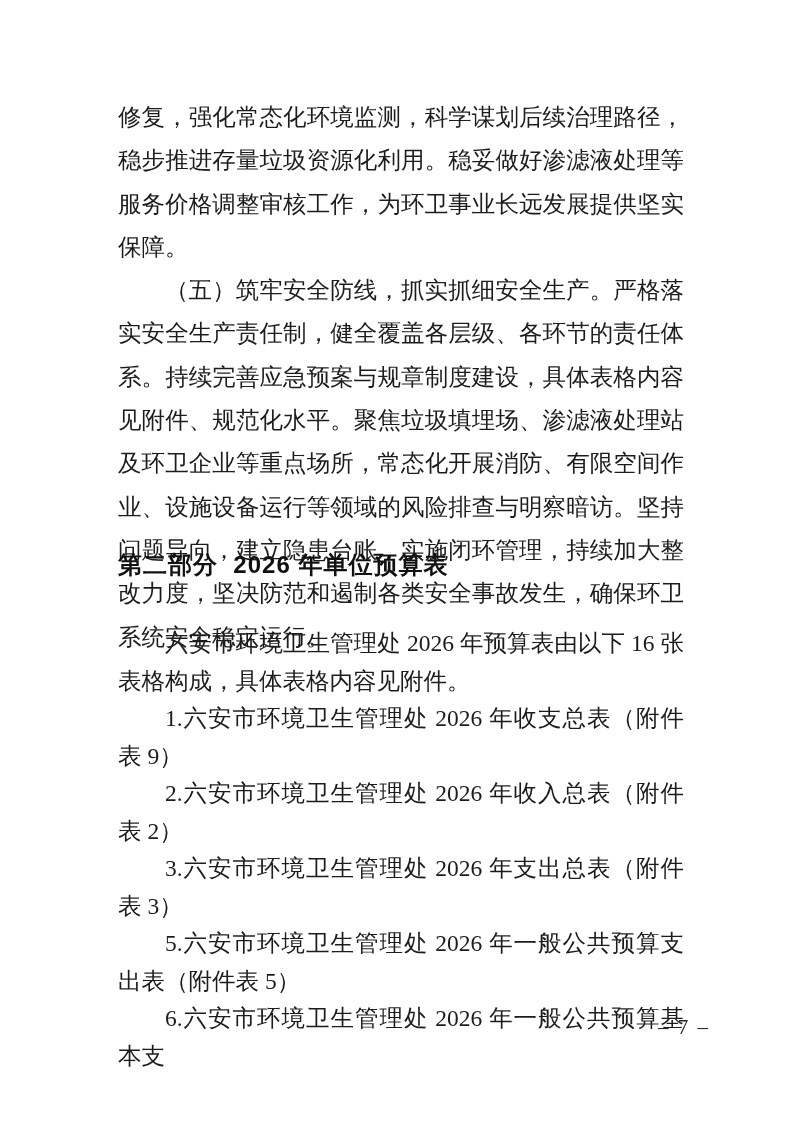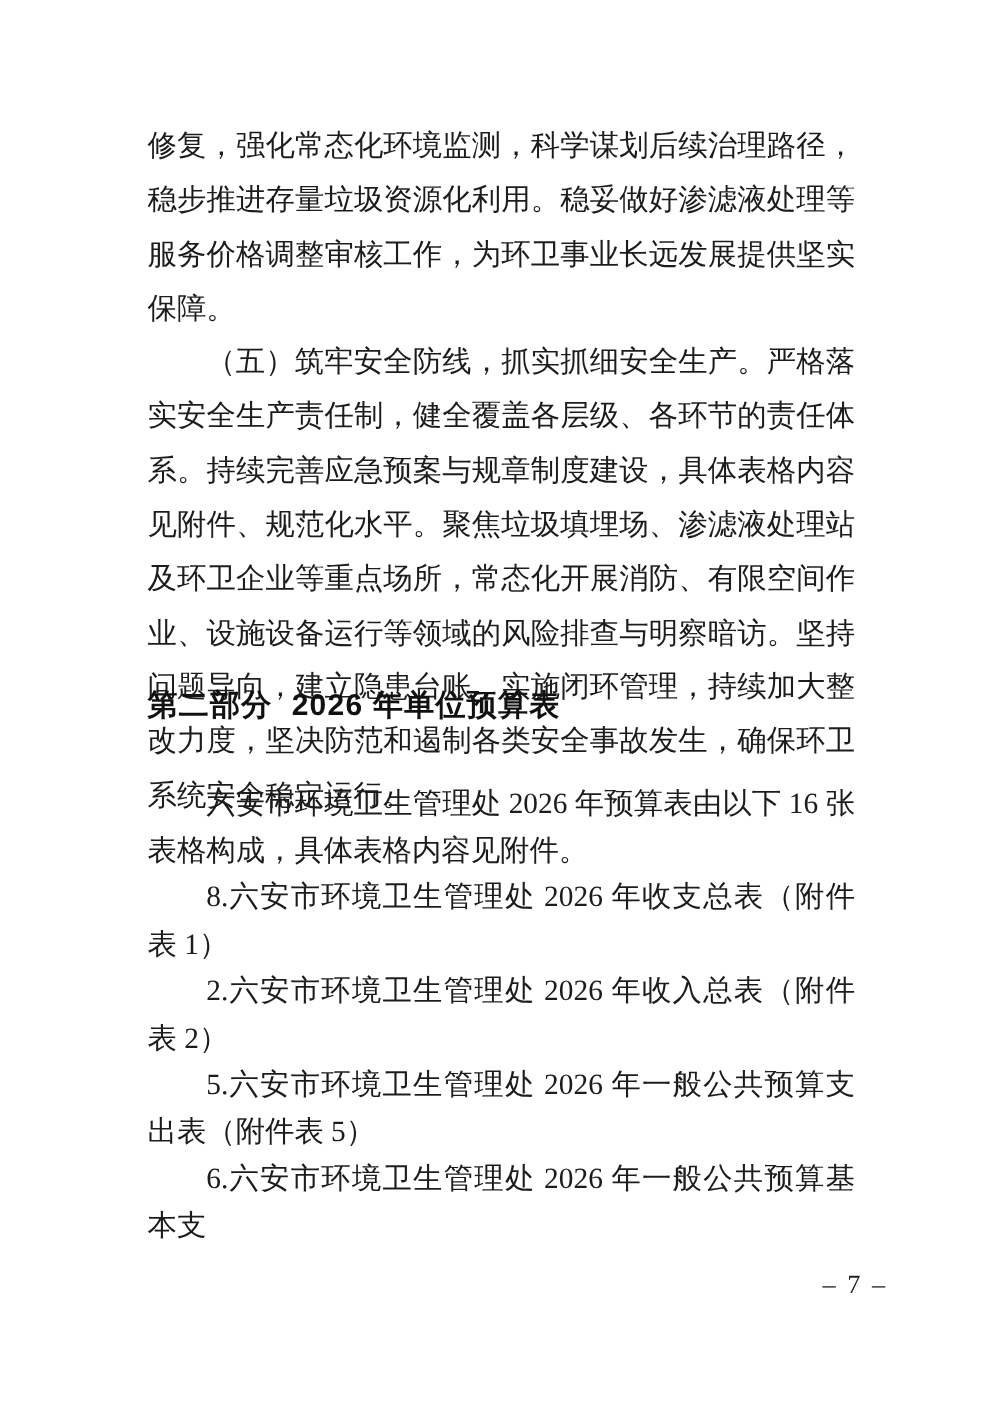--- a/index.html
+++ b/index.html
@@ -76,21 +76,22 @@
 
   <section class="body-a">
     <p class="para cont">修复，强化常态化环境监测，科学谋划后续治理路径，稳步推进存量垃圾资源化利用。稳妥做好渗滤液处理等服务价格调整审核工作，为环卫事业长远发展提供坚实保障。</p>
     <p class="para">（五）筑牢安全防线，抓实抓细安全生产。严格落实安全生产责任制，健全覆盖各层级、各环节的责任体系。持续完善应急预案与规章制度建设，具体表格内容见附件、规范化水平。聚焦垃圾填埋场、渗滤液处理站及环卫企业等重点场所，常态化开展消防、有限空间作业、设施设备运行等领域的风险排查与明察暗访。坚持问题导向，建立隐患台账，实施闭环管理，持续加大整改力度，坚决防范和遏制各类安全事故发生，确保环卫系统安全稳定运行。</p>
   </section>
 
   <h1 class="heading">第二部分  2026 年单位预算表</h1>
 
   <section class="body-b">
     <p class="para">六安市环境卫生管理处 2026 年预算表由以下 16 张表格构成，具体表格内容见附件。</p>
-    <p class="para">8.六安市环境卫生管理处 2026 年收支总表（附件表 1）</p>
+    <p class="para">1.六安市环境卫生管理处 2026 年收支总表（附件表 9）</p>
     <p class="para">2.六安市环境卫生管理处 2026 年收入总表（附件表 2）</p>
+    <p class="para">3.六安市环境卫生管理处 2026 年支出总表（附件表 3）</p>
     <p class="para">5.六安市环境卫生管理处 2026 年一般公共预算支出表（附件表 5）</p>
     <p class="para">6.六安市环境卫生管理处 2026 年一般公共预算基本支</p>
   </section>
 
   <footer class="page-number">– 7 –</footer>
 
 </div>
 
 </body></html>

